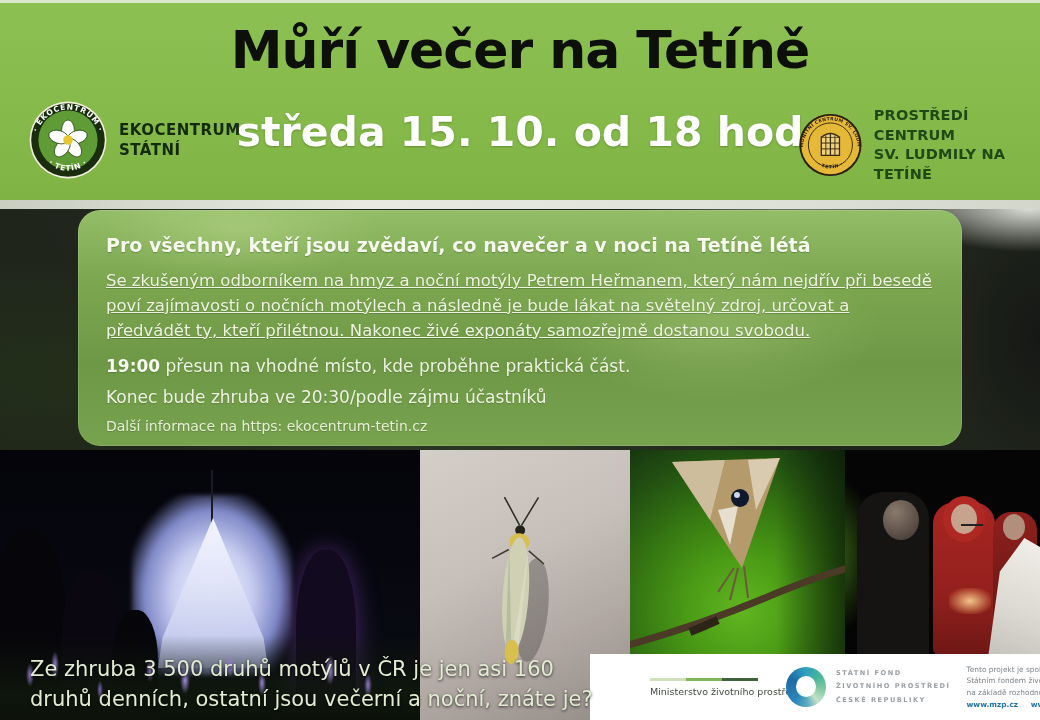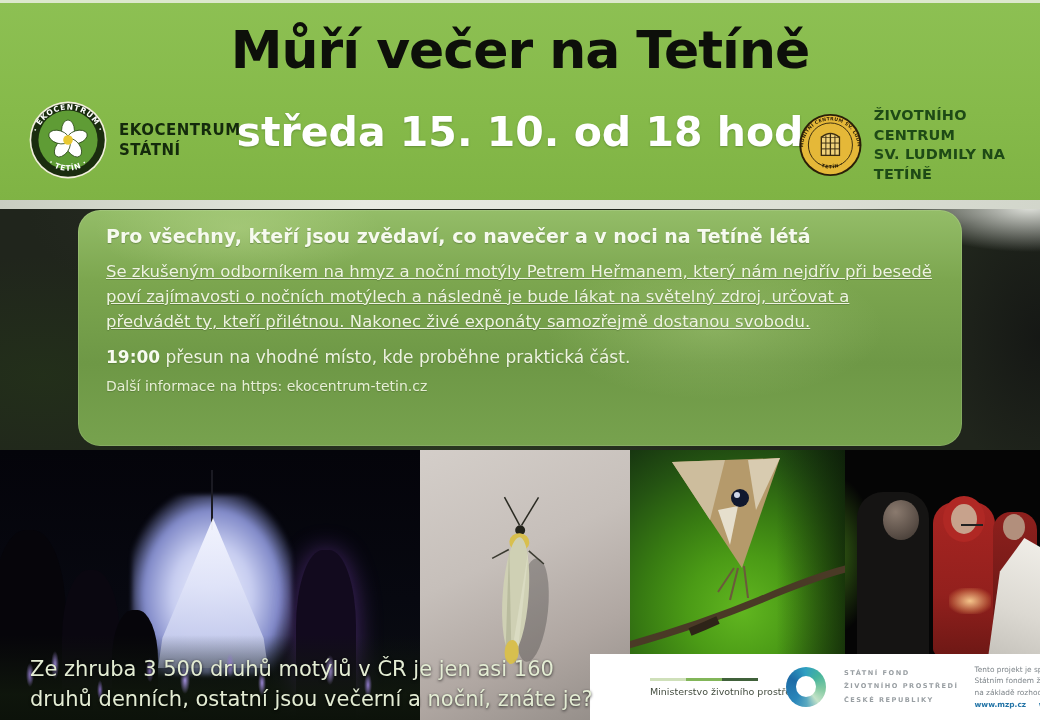--- a/index.html
+++ b/index.html
@@ -31,21 +31,21 @@
   .middle { position:absolute; left:0; top:202px; width:1040px; height:248px; background-color:#20251c;
     background-image:
       radial-gradient(ellipse 170px 60px at 99% 2%, rgba(236,238,232,.95), rgba(236,238,232,0) 75%),
       radial-gradient(ellipse 260px 50px at 78% 0%, rgba(205,214,192,.55), rgba(205,214,192,0) 75%),
       radial-gradient(ellipse 120px 180px at 100% 55%, rgba(20,22,20,.9), transparent 80%),
       radial-gradient(ellipse 300px 160px at 4% 70%, rgba(35,48,26,.9), transparent 75%),
       radial-gradient(ellipse 420px 200px at 45% 110%, rgba(52,72,38,.6), transparent 75%),
       radial-gradient(ellipse 240px 120px at 20% 5%, rgba(40,44,36,.8), transparent 75%);
   }
   .overlay-box { position:absolute; left:78px; top:8px; width:884px; height:236px;
-    border-radius:22px; padding:15px 28px 12px 28px; overflow:hidden;
+    border-radius:22px; padding:24px 28px 12px 28px; overflow:hidden;
     background-image:
       radial-gradient(ellipse 260px 110px at 72% 50%, rgba(195,225,150,.28), transparent 65%),
       radial-gradient(ellipse 220px 80px at 18% 8%, rgba(205,230,160,.33), transparent 65%),
       linear-gradient(180deg,#94bd68 0%,#7ca64f 30%,#6e9846 65%,#77a24e 100%);
     box-shadow:0 0 0 1px rgba(255,255,255,.12) inset; }
   .intro-heading { font-size:19px; font-weight:700; color:#f6faee; margin-bottom:13px;
     text-shadow:0 1px 1px rgba(30,50,15,.3); }
   .description { font-size:16.5px; color:#eef3e1; line-height:1.5; margin-bottom:13px; max-width:830px;
     text-shadow:0 1px 1px rgba(30,50,15,.25);text-decoration:underline; }
   .sched-line { font-size:17px; color:#eef3e1; margin-bottom:11px; text-shadow:0 1px 1px rgba(30,50,15,.25); }
@@ -121,21 +121,21 @@
     z-index:3; display:flex; align-items:center; padding-left:60px; }
   .mzp { width:108px; }
   .mzp-line { display:flex; height:3px; margin-bottom:5px; }
   .mzp-line span { flex:1; }
   .mzp-l1 { background:#cfe0ba; } .mzp-l2 { background:#82b659; } .mzp-l3 { background:#40613a; }
   .mzp-text { font-size:9.5px; color:#454e41; font-weight:500; white-space:nowrap; }
   .sfzp-circle { position:relative; width:40px; height:40px; border-radius:50%; margin-left:28px; flex:none;
     background:conic-gradient(from 220deg, #2a86ba 0%, #1d6ba6 22%, #2f9fc2 38%, #45b49c 52%, #83caa2 66%, #c3e2c8 78%, #5aa9c0 88%, #2a86ba 100%); }
   .sfzp-circle::after { content:""; position:absolute; left:10px; top:9px; width:20px; height:21px;
     border-radius:50%; background:#ffffff; }
-  .sfzp-label { margin-left:18px; font-size:6.6px; letter-spacing:1.5px; line-height:2.0;
+  .sfzp-label { margin-left:10px; font-size:6.6px; letter-spacing:1.5px; line-height:2.0;
     color:#999fa3; font-weight:600; white-space:nowrap; }
   .funding { margin-left:16px; font-size:7.4px; color:#7d8489; line-height:1.55; white-space:nowrap; }
   .funding .links { font-weight:700; color:#2173a6; margin-top:1px; }
   .funding .links span + span { margin-left:10px; }
 </style>
 </head>
 <body>
 
 <div class="poster">
 
@@ -191,36 +191,37 @@
           <path id="arcBotR" d="M 16,62 A 36,36 0 0 0 84,62"></path>
         </defs>
         <text font-size="7.2" font-weight="bold" fill="#2a1f08" letter-spacing=".5">
           <textPath href="#arcTopR" startOffset="50%" text-anchor="middle">KOMUNITNÍ CENTRUM SV. LUDMILY</textPath>
         </text>
         <text font-size="7.2" font-weight="bold" fill="#2a1f08" letter-spacing="1">
           <textPath href="#arcBotR" startOffset="50%" text-anchor="middle">· TETÍN ·</textPath>
         </text>
       </svg>
       <div class="logo-label kom">
-        <div>ŽIVOTNÍHO CENTRUM</div>
+        <div>PROSTŘEDÍ CENTRUM</div>
         <div>SV. LUDMILY NA TETÍNĚ</div>
       </div>
     </div>
   </div>
 
   <div class="divider"></div>
 
   <div class="middle">
     <div class="overlay-box">
       <div class="intro-heading">Pro všechny, kteří jsou zvědaví, co navečer a v noci na Tetíně létá</div>
       <div class="description">Se zkušeným odborníkem na hmyz a noční motýly Petrem Heřmanem, který nám nejdřív při besedě poví zajímavosti o nočních motýlech a následně je bude lákat na světelný zdroj, určovat a předvádět ty, kteří přilétnou. Nakonec živé exponáty samozřejmě dostanou svobodu.</div>
       <div class="sched-line">
         <span class="time">19:00</span>
         <span>přesun na vhodné místo, kde proběhne praktická část.</span>
       </div>
+      <div class="sched-line">Konec bude zhruba ve 20:30/podle zájmu účastníků</div>
       <div class="more-info">Další informace na https: ekocentrum-tetin.cz</div>
     </div>
   </div>
 
   <div class="photo photo1">
     <div class="tent-glow"></div>
     <div class="tent-pole"></div>
     <div class="tent"></div>
     <div class="fig f1"></div>
     <div class="fig f2"></div>

